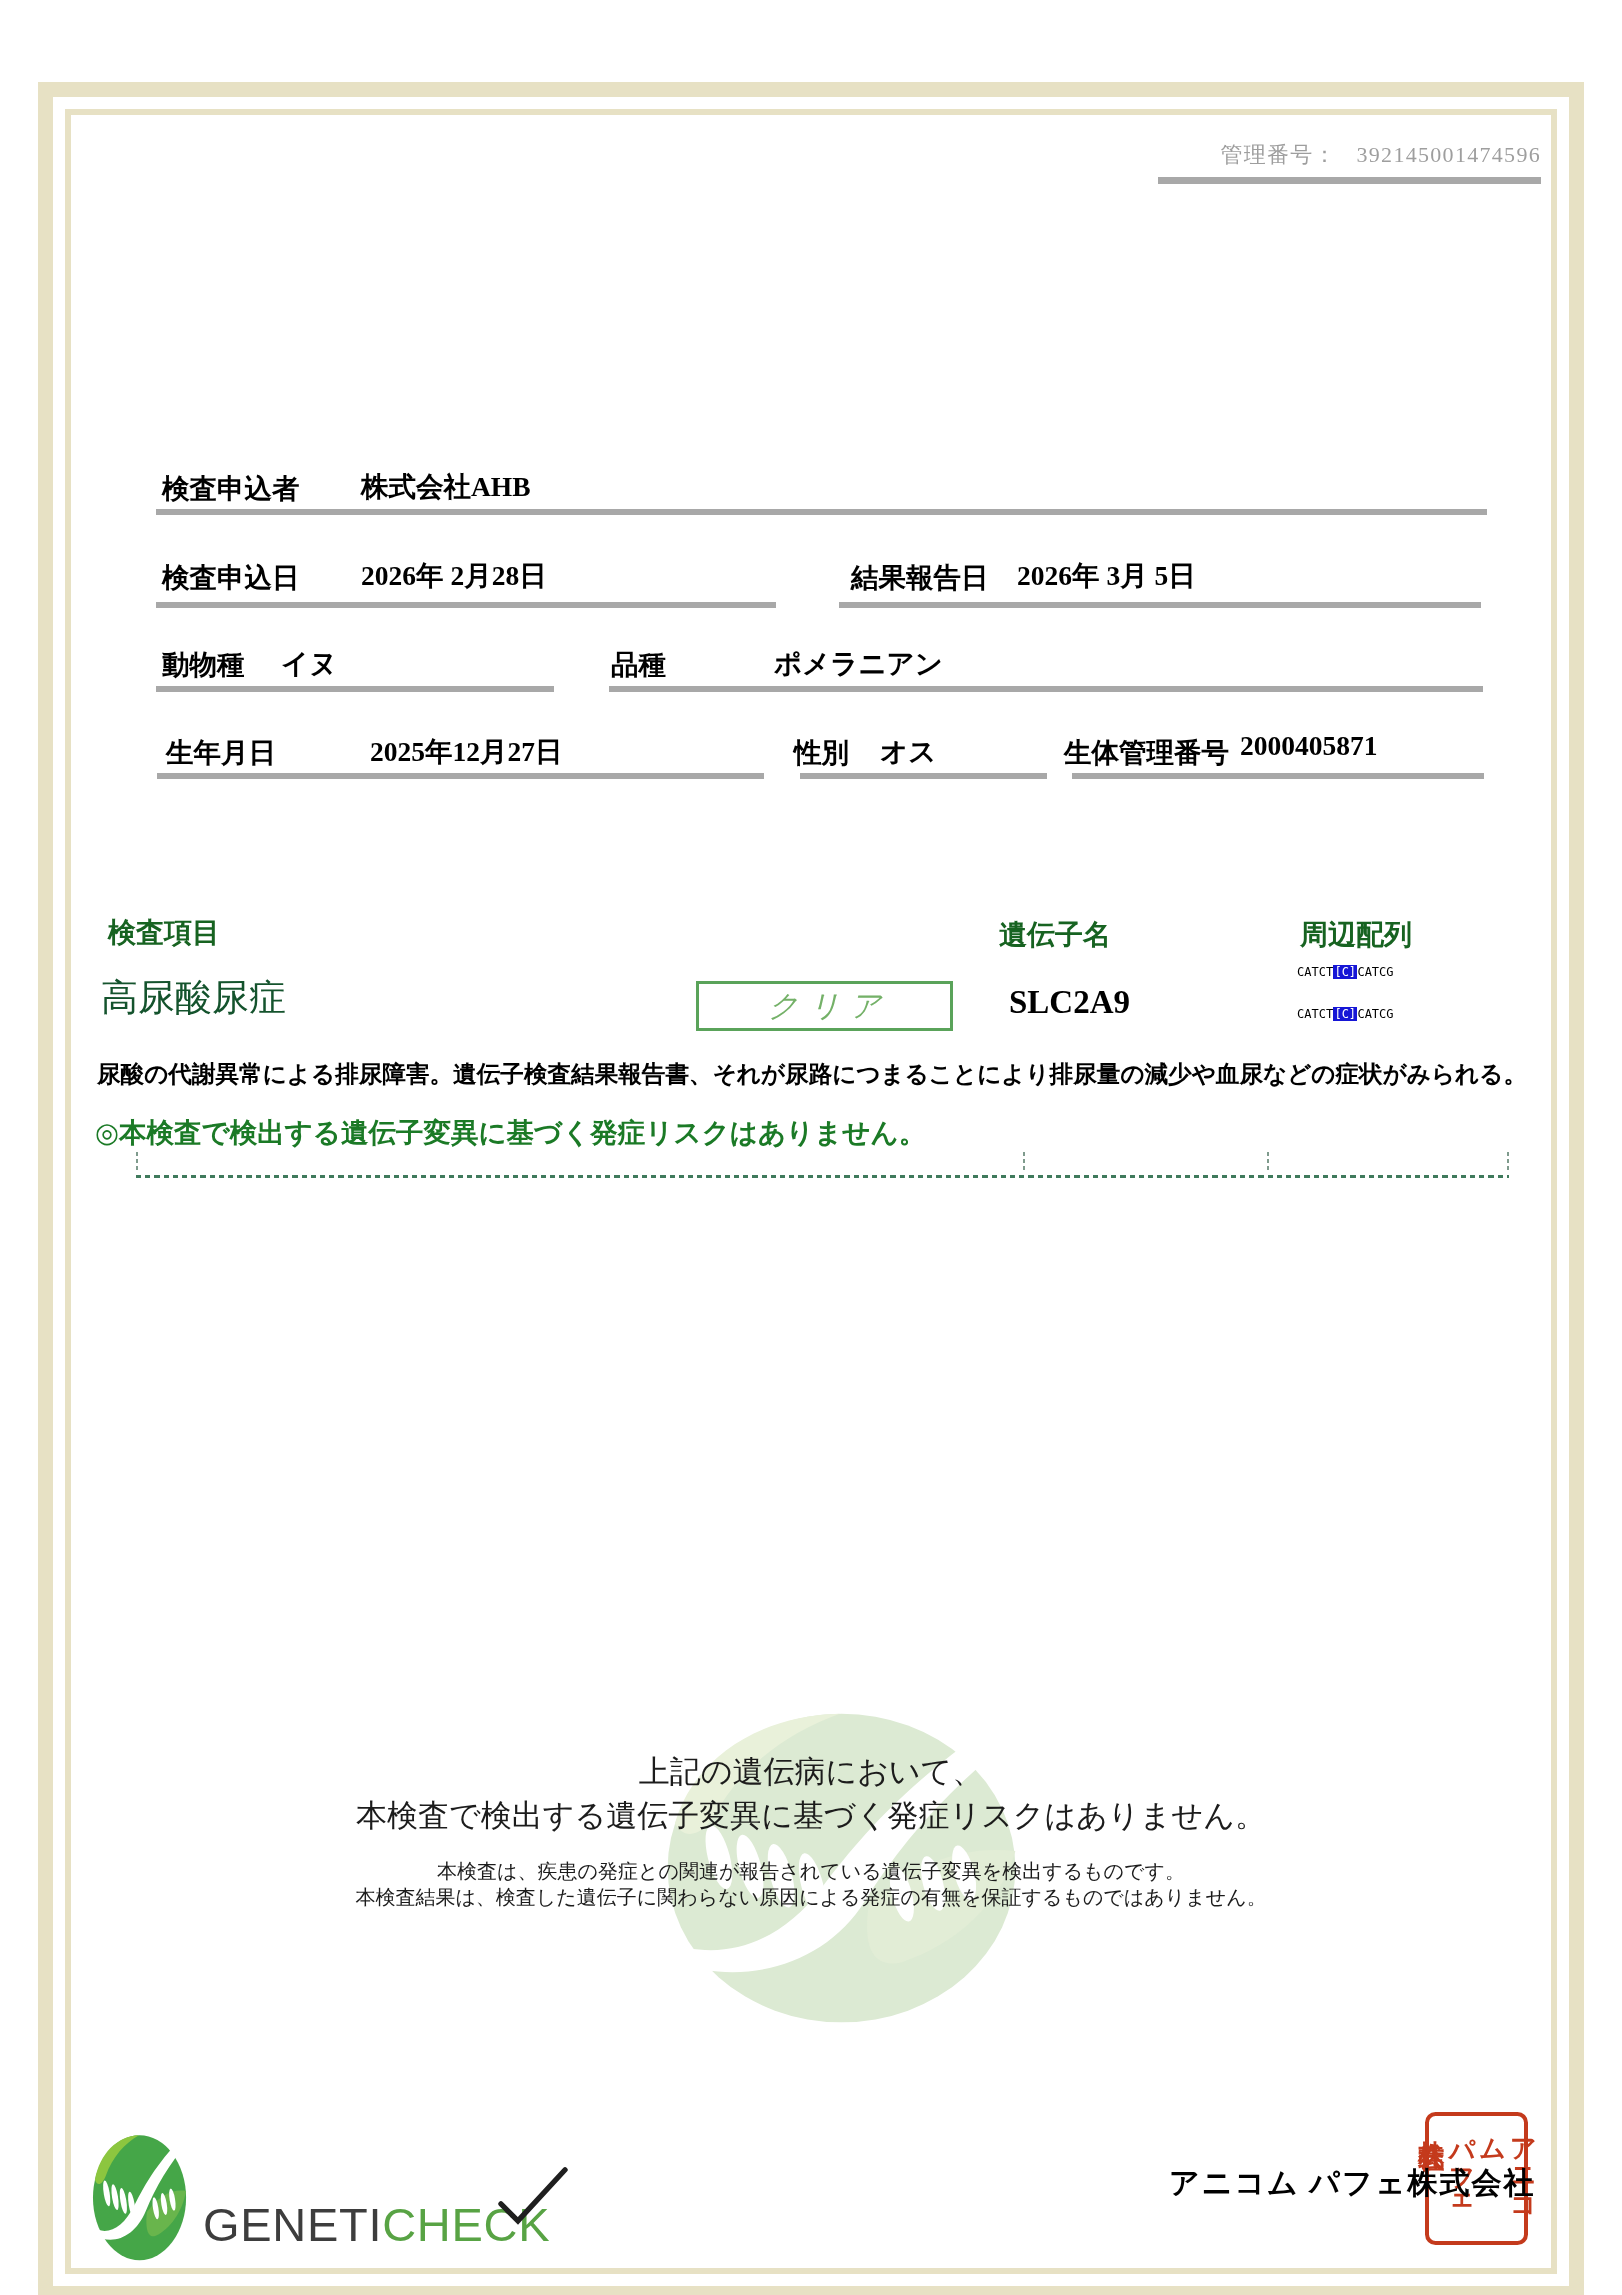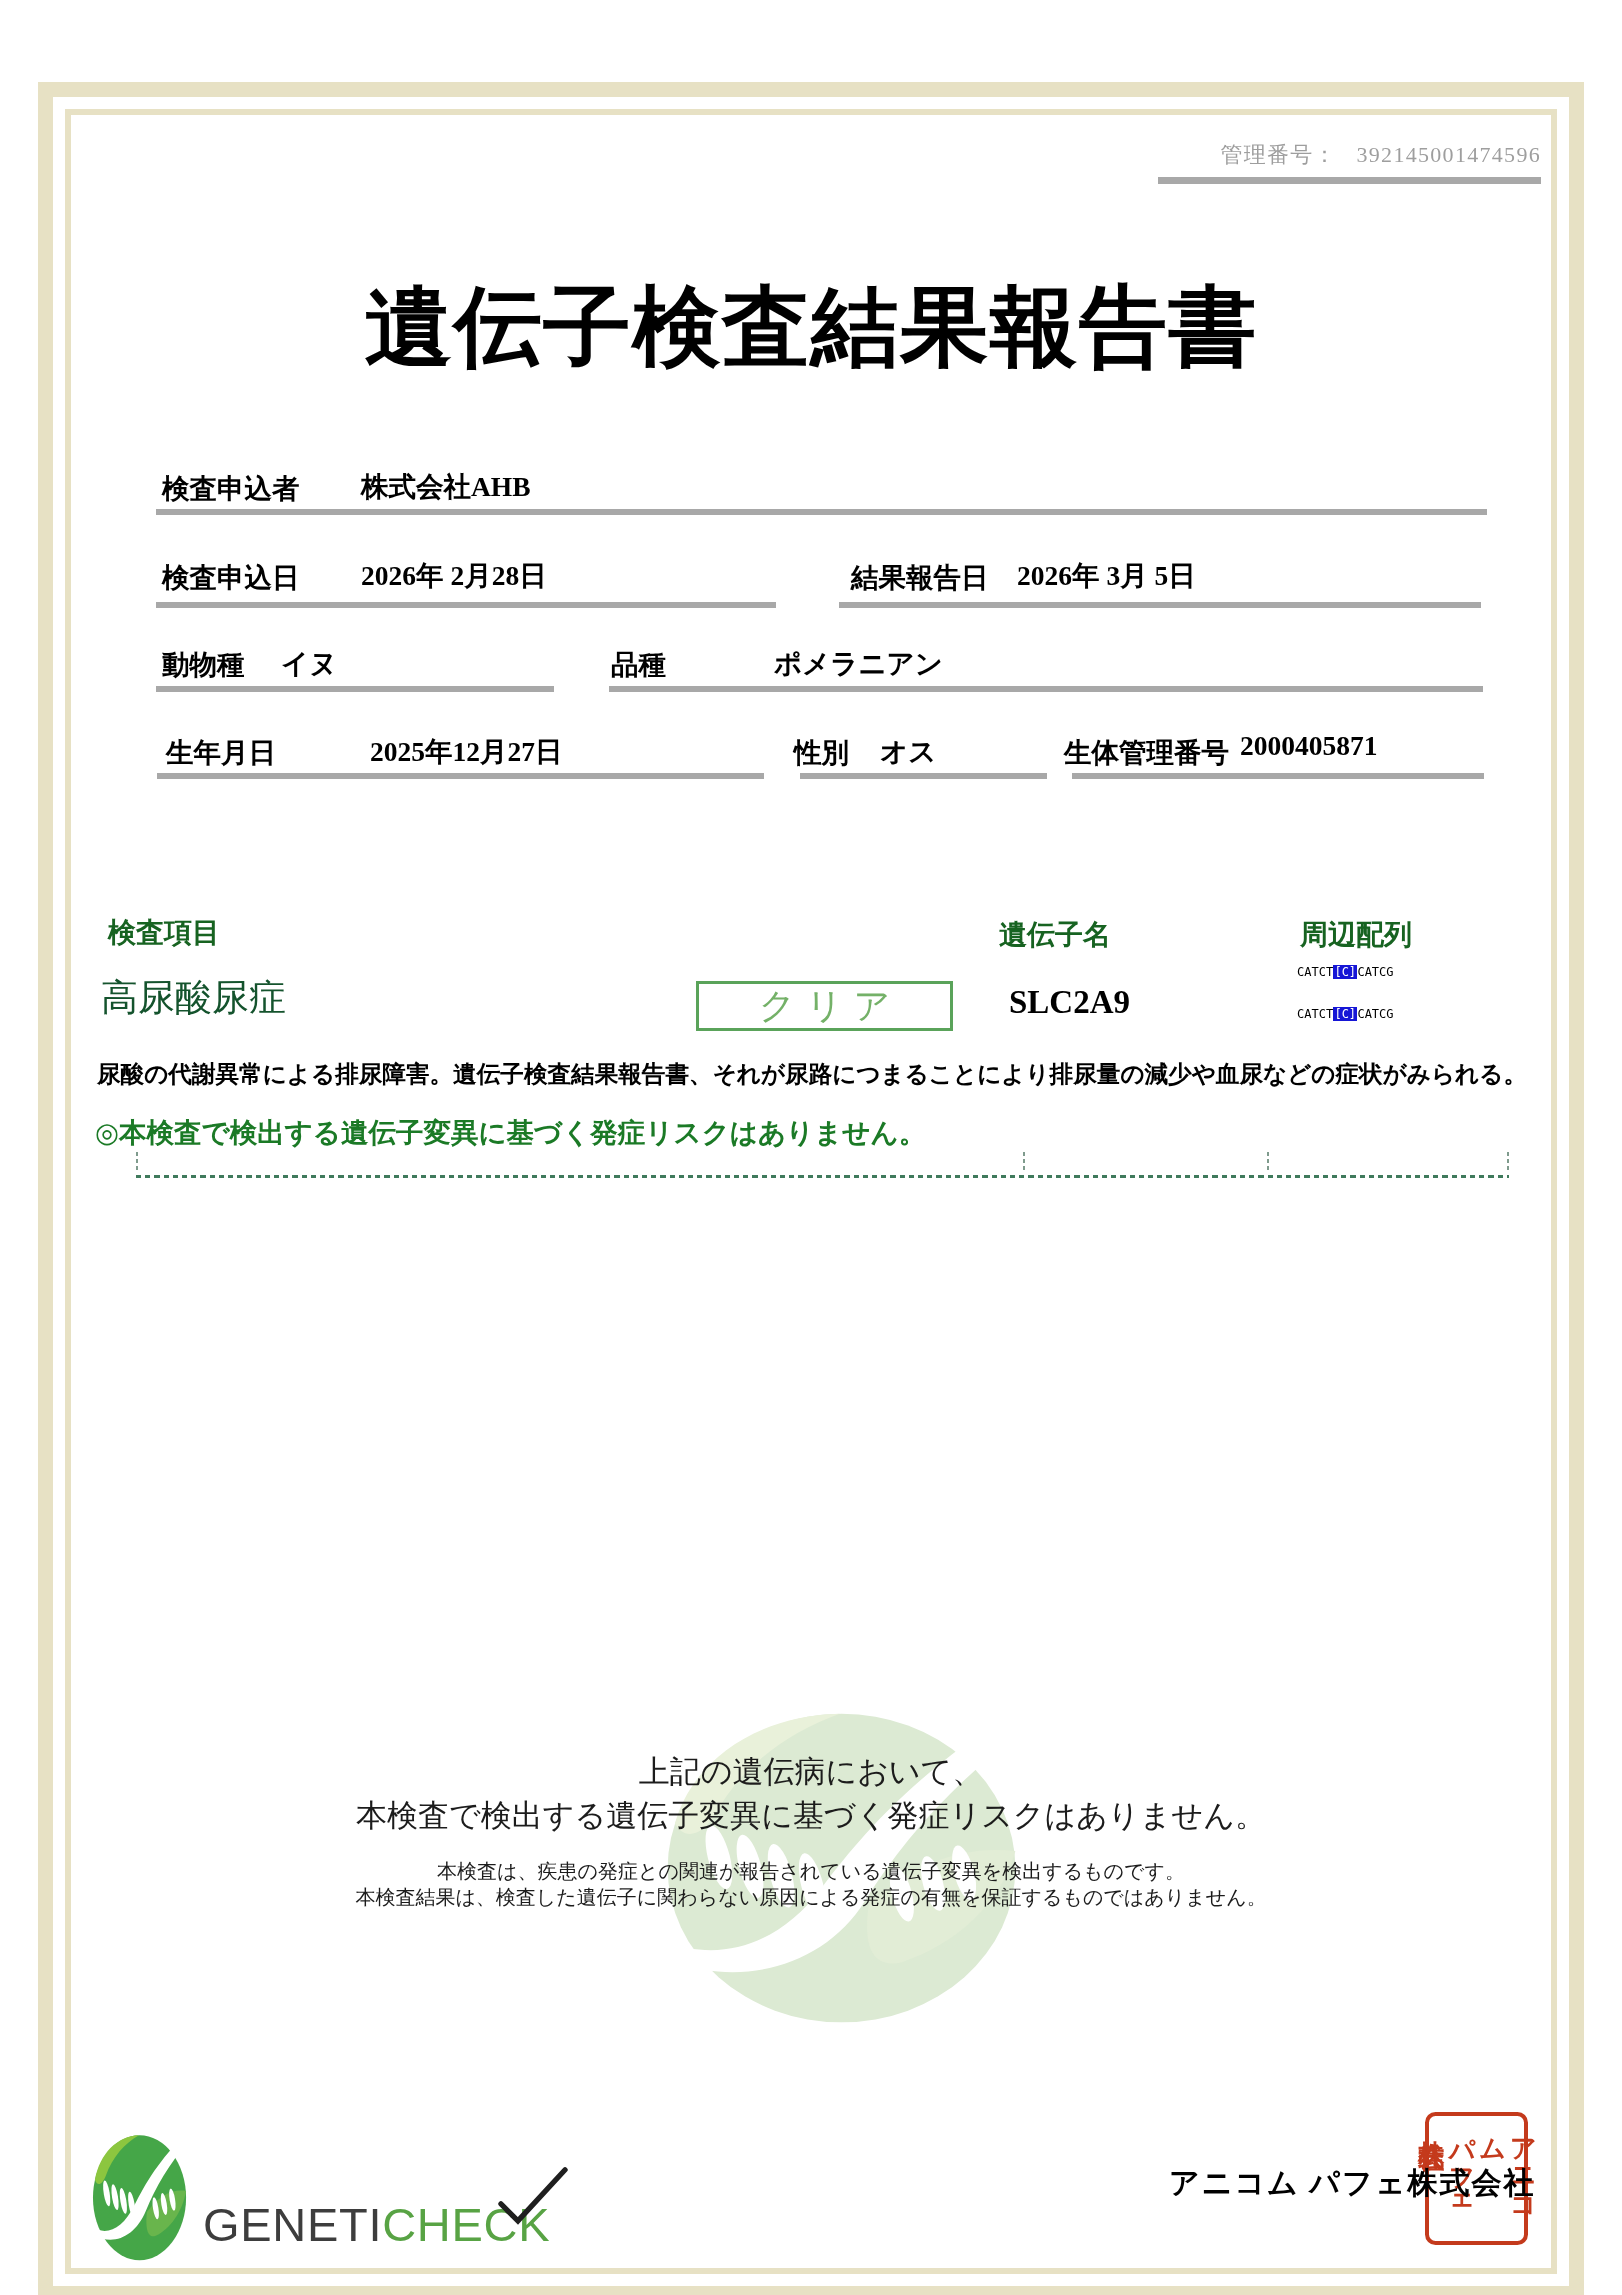--- a/index.html
+++ b/index.html
@@ -22,21 +22,21 @@
   .title { left:0; top:224px; width:100%; text-align:center; font-size:88px; font-weight:bold; color:#000; letter-spacing:1.3px; }
 
   .flabel { font-size:27.5px; font-weight:bold; color:#000; white-space:nowrap; }
   .fvalue { font-size:27.5px; font-weight:600; color:#000; white-space:nowrap; }
   .fbar { height:5.9px; background:#a8a8a8; }
 
   .green-h { font-size:28px; font-weight:bold; color:#176321; white-space:nowrap; }
   .disease { font-size:37px; font-weight:normal; color:#14532d; white-space:nowrap; }
   .judge-box { left:696px; top:937px; width:257px; height:50px; border:3.3px solid #5aa35a;
                display:flex; align-items:center; justify-content:center; }
-  .judge-box span { font-size:36px; color:#74b168; letter-spacing:10.5px; padding-left:10.5px; }
+  .judge-box span { font-size:30px; color:#74b168; letter-spacing:10.5px; padding-left:10.5px;font-style:italic; }
   .gene { font-size:33px; font-weight:600; color:#000; }
   .seq { font-size:12px; color:#000; white-space:nowrap; }
   .seq .var { background:#1616d6; color:#ffffff; padding:0 1.3px; }
   .desc { font-size:23.6px; font-weight:bold; color:#000; white-space:nowrap; }
   .risk { font-size:27.5px; font-weight:bold; color:#1b7a26; white-space:nowrap; }
 
   .vdash { top:1108px; width:2px; height:22px;
            background:repeating-linear-gradient(180deg,#7f9b8d 0 3.9px,transparent 3.9px 7.2px); }
   .hdash { left:136px; top:1131px; width:1373px; height:2.6px;
            background:repeating-linear-gradient(90deg,#3f7a5c 0 5.2px,transparent 5.2px 9.2px); }
@@ -89,21 +89,20 @@
 
   <svg class="abs watermark" viewBox="0 0 200 210" preserveAspectRatio="none">
       <use href="#genmark"></use>
     </svg>
 
   <div class="abs control-no serif">
     <span class="lbl">管理番号：</span><span>392145001474596</span>
   </div>
   <div class="abs control-bar"></div>
 
-  <div class="abs title serif">遺伝子検査結果報告書</div>
 
   <span class="abs flabel" style="left:162px;top:427px">検査申込者</span>
   <span class="abs fvalue" style="left:361px;top:425px">株式会社AHB</span>
   <div class="abs fbar" style="left:156px;top:465px;width:1331px"></div>
 
   <span class="abs flabel" style="left:162px;top:516px">検査申込日</span>
   <span class="abs fvalue" style="left:361px;top:514px">2026年 2月28日</span>
   <div class="abs fbar" style="left:156px;top:558px;width:620px"></div>
   <span class="abs flabel" style="left:851px;top:516px">結果報告日</span>
   <span class="abs fvalue" style="left:1017px;top:514px">2026年 3月 5日</span>

